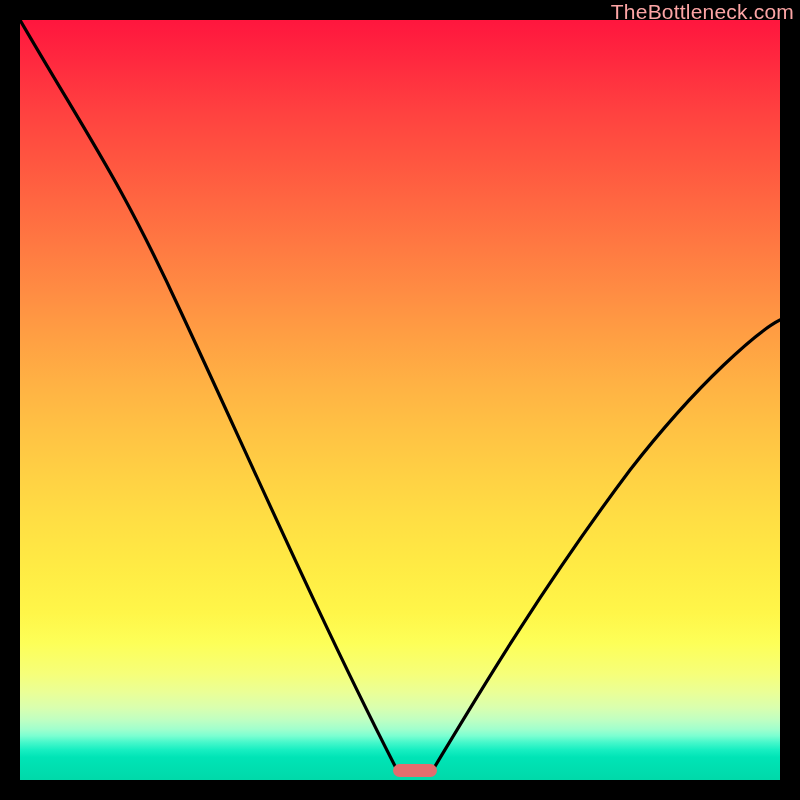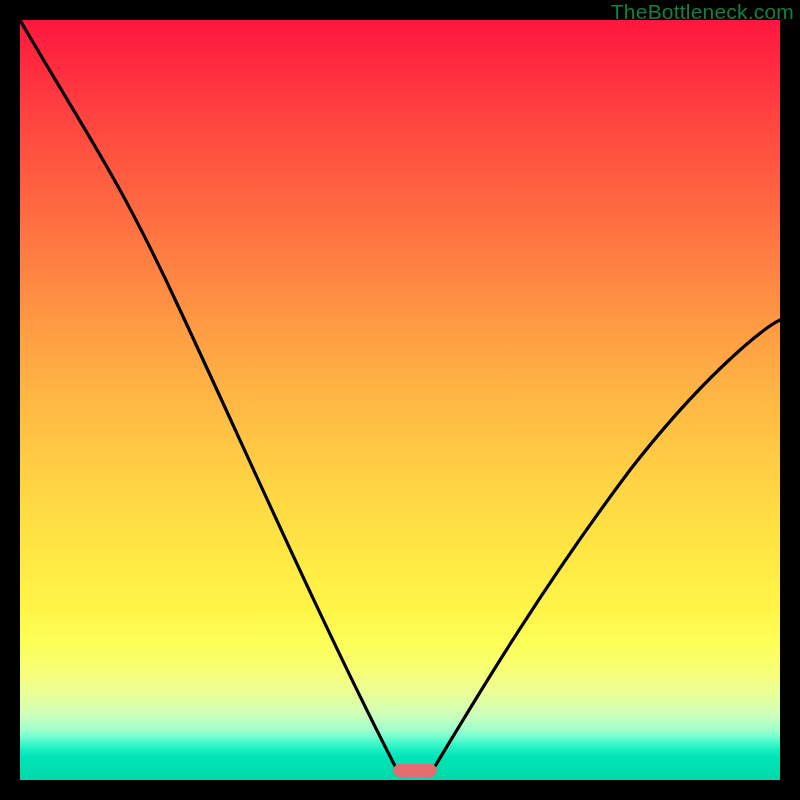--- a/index.html
+++ b/index.html
@@ -69,21 +69,21 @@
   }
   .marker {
     position: absolute;
     background: #e36d6e;
     border-radius: 12px;
   }
   .watermark {
     position: absolute;
     top: 0px;
     right: 6px;
-    color: #15803d;
+    color: #fca5a5;
     font-size: 21px;
     font-weight: 400;
     letter-spacing: 0.2px;
     white-space: nowrap;
   }
 </style>
 </head>
 <body>
 
 <div class="stage">

